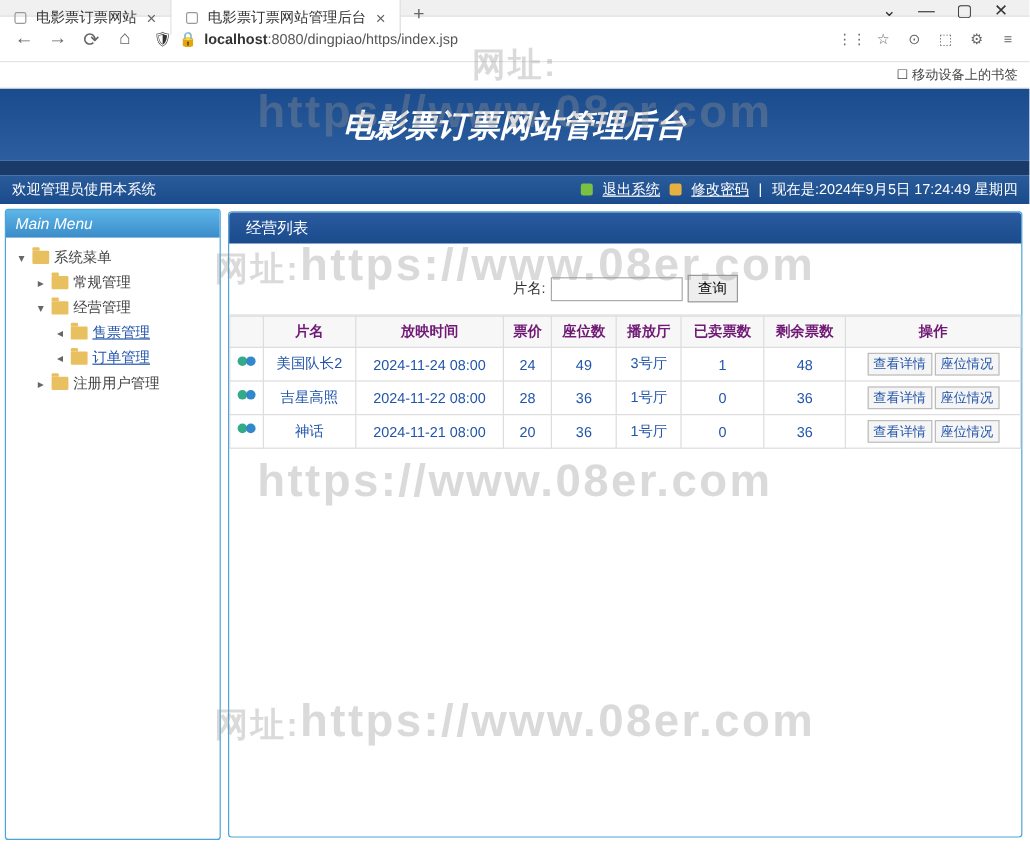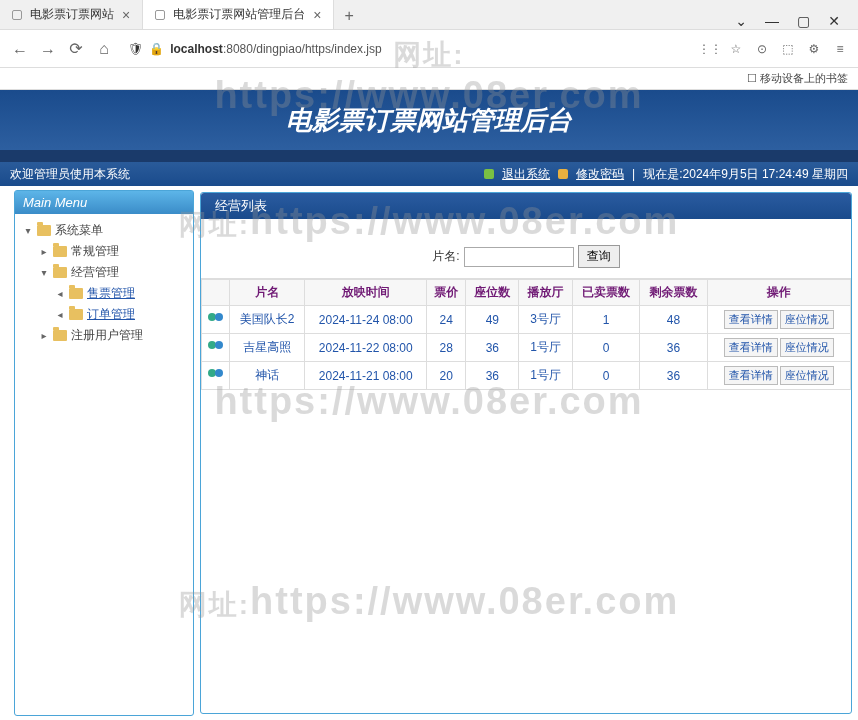--- a/index.html
+++ b/index.html
@@ -1,19 +1,19 @@
 <!DOCTYPE html>
 <html><head>
   <meta charset="utf-8">
   <style>
     * { box-sizing: border-box; margin: 0; padding: 0; font-family: "Microsoft YaHei", Arial, sans-serif; }
     body { width: 858px; height: 720px; overflow: hidden; background: #fff; font-size: 12px; color: #333; position: relative; }
     
     
-    .browser-tabs { height: 30px; background: #f0f0f0; display: flex; align-items: flex-end; border-bottom: 1px solid #ddd; }
+    .browser-tabs { height: 14px; background: #f0f0f0; display: flex; align-items: flex-start; border-bottom: 1px solid #ddd; }
     .browser-tab { padding: 6px 12px; border-right: 1px solid #ddd; display: flex; align-items: center; gap: 8px; min-width: 90px; }
     .browser-tab.active { background: #fff; }
     .browser-tab-icon { width: 10px; height: 10px; border: 1px solid #999; border-radius: 2px; display: inline-block; }
     .tab-close { color: #666; cursor: pointer; font-size: 14px; }
     .new-tab { padding: 4px 10px; color: #666; font-size: 16px; }
     .window-controls { margin-left: auto; display: flex; gap: 18px; padding-right: 18px; align-items: center; }
     .window-controls span { color: #333; font-size: 14px; }
     
     .browser-toolbar { height: 38px; background: #fff; display: flex; align-items: center; padding: 0 10px; gap: 8px; border-bottom: 1px solid #ddd; }
     .nav-btn { width: 20px; text-align: center; color: #666; font-size: 16px; }
@@ -32,21 +32,21 @@
     
     
     .top-info-bar { height: 24px; background: linear-gradient(#2a5b9a, #1a4b8c); color: #fff; display: flex; align-items: center; padding: 0 10px; font-size: 12px; }
     .top-info-left { flex: 1; }
     .top-info-right { display: flex; gap: 8px; align-items: center; }
     .top-info-link { color: #fff; text-decoration: underline; }
     .lock-icon { width: 10px; height: 10px; background: #7ac043; border-radius: 2px; display: inline-block; }
     .lock-icon.yellow { background: #e8b040; }
     
     
-    .main-layout { display: flex; height: calc(100% - 30px - 38px - 22px - 60px - 12px - 24px); padding-left: 10px; }
+    .main-layout { display: flex; height: calc(100% - 30px - 38px - 22px - 60px - 12px - 24px); }
     
     
     .sidebar { width: 180px; background: #fff; border: 1px solid #4ba5d8; margin: 4px; border-radius: 3px; }
     .sidebar-header { background: linear-gradient(#5db5e8, #3a8cc8); color: #fff; padding: 4px 8px; font-size: 13px; font-style: italic; }
     .tree { padding: 6px 4px; }
     .tree-item { padding: 2px 0 2px 4px; display: flex; align-items: center; gap: 4px; }
     .tree-toggle { width: 10px; font-size: 10px; color: #666; cursor: pointer; text-align: center; }
     .tree-folder { width: 14px; height: 11px; background: #e8c060; border-radius: 1px; display: inline-block; position: relative; }
     .tree-folder:before { content:''; position:absolute; top:-3px; left:0; width:6px; height:3px; background:#e8c060; border-radius: 1px 1px 0 0; }
     .tree-label { font-size: 12px; color: #444; }

